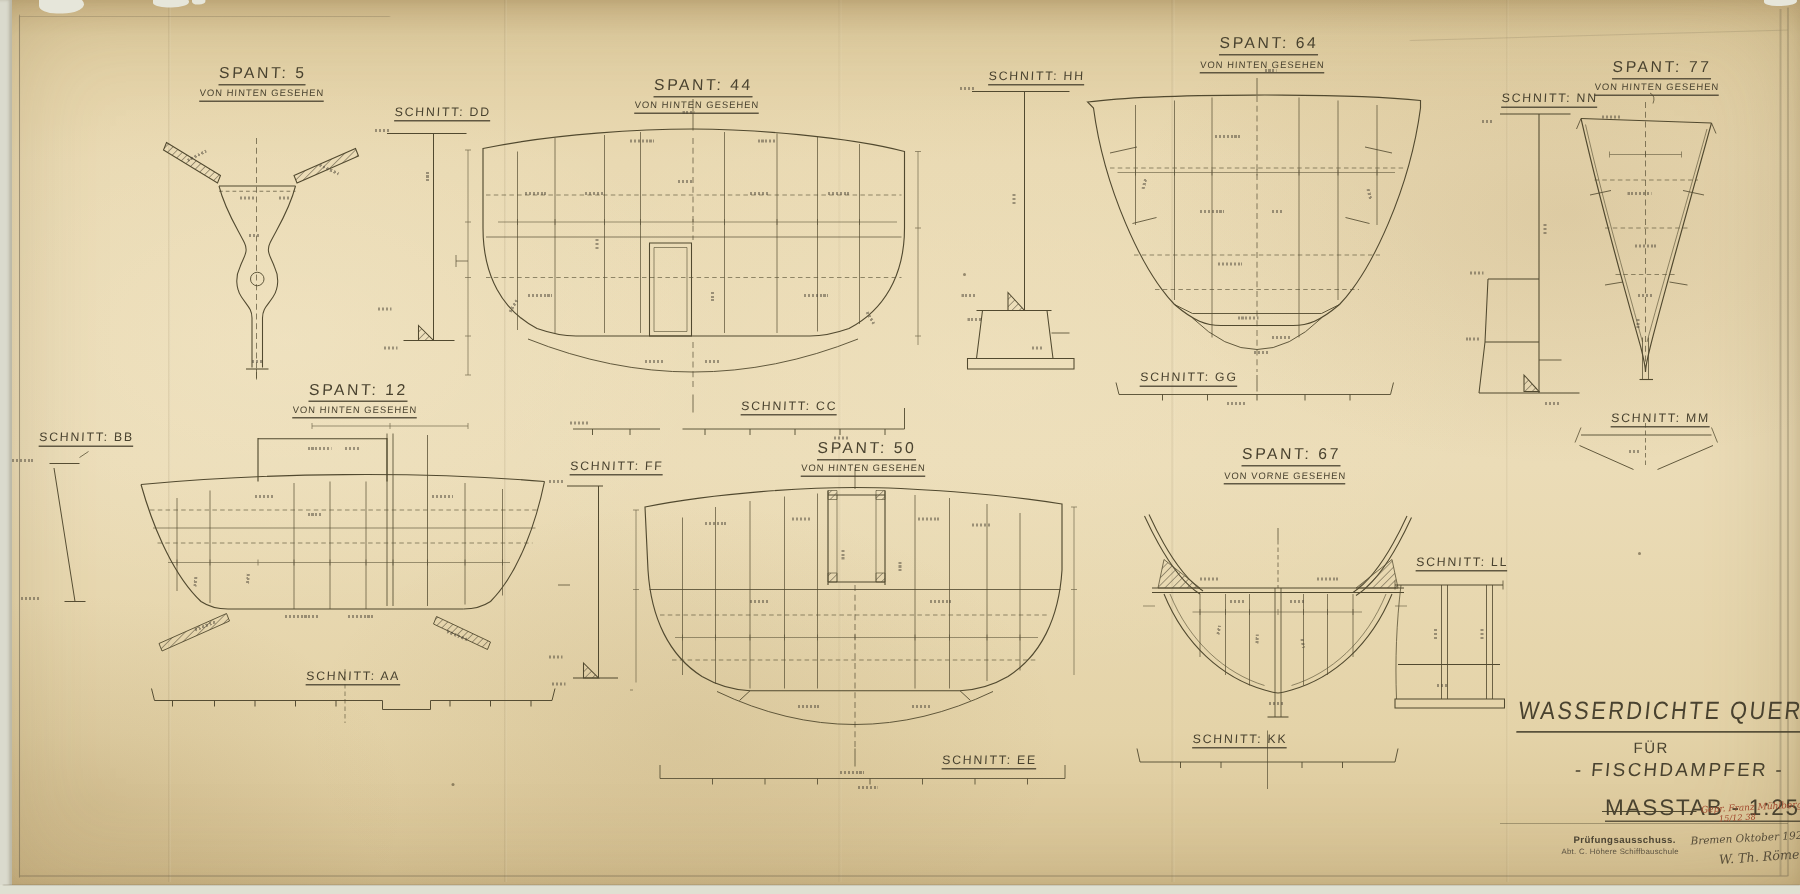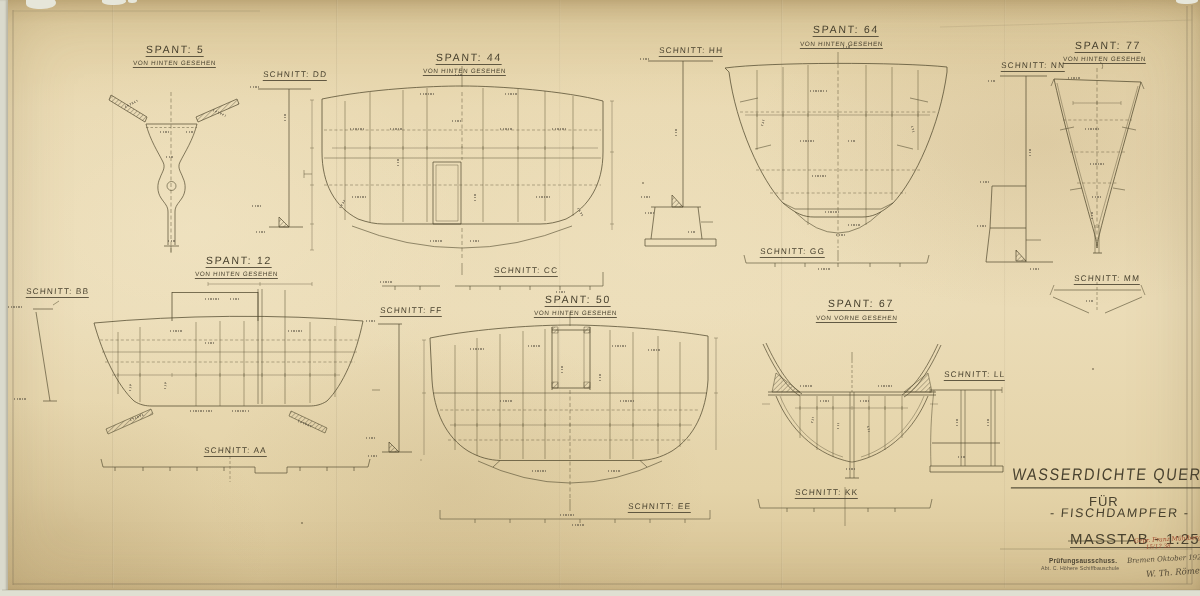--- a/index.html
+++ b/index.html
@@ -22,21 +22,21 @@
   .speck{position:absolute;width:2px;height:2px;border-radius:50%;background:rgba(62,52,32,.5);}
   svg{position:absolute;left:0;top:0;}
   svg *{vector-effect:non-scaling-stroke;}
   .lbl{position:absolute;color:#49422f;white-space:nowrap;line-height:1;}
   .u{border-bottom:1px solid rgba(73,66,47,.85);padding-bottom:1px;}
   .vt{font-size:10.5px;letter-spacing:1.7px;transform:skewX(-3deg);}
   .vs{font-size:6.3px;letter-spacing:.65px;transform:skewX(-3deg);}
   .sc{font-size:8.2px;letter-spacing:1.2px;transform:skewX(-3deg);}
   .tb-title{font-size:14.5px;letter-spacing:1.6px;transform:skewX(-6deg) scaleY(1.15);
     border-bottom:1.2px solid rgba(73,66,47,.9);padding-bottom:3px;}
-  .tb-fuer{font-size:13px;letter-spacing:1px;}
+  .tb-fuer{font-size:10px;letter-spacing:1px;}
   .tb-subject{font-size:12.5px;letter-spacing:1.6px;transform:skewX(-5deg);}
   .tb-scale{font-size:15px;letter-spacing:1.2px;border-bottom:1px solid rgba(73,66,47,.85);padding-bottom:1px;}
   .hand{font-family:"DejaVu Serif",serif;font-style:italic;}
   .red{color:#a24a2f;}
   .stamp1{font-size:6.4px;font-weight:bold;letter-spacing:.3px;color:#4d4534;}
   .stamp2{font-size:5.2px;letter-spacing:.2px;color:#5a5140;}
   .mk{position:absolute;height:2px;opacity:.5;transform-origin:left center;
     background:repeating-linear-gradient(90deg,#4a4336 0 1.4px,transparent 1.4px 2.6px);}
 </style>
 </head>

